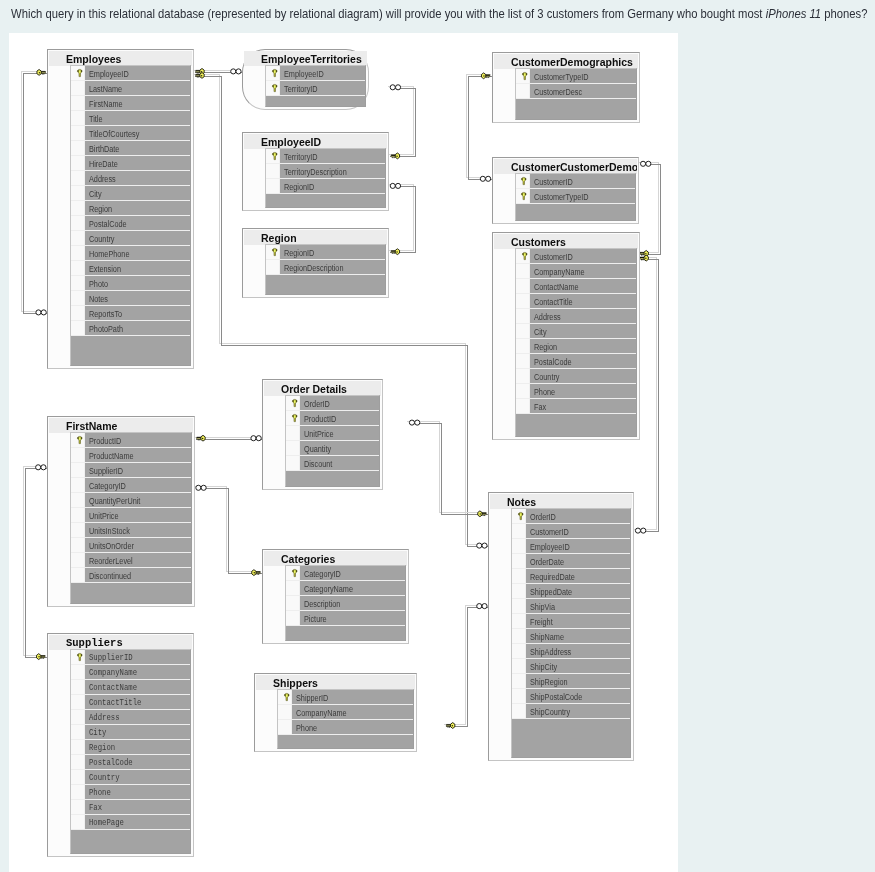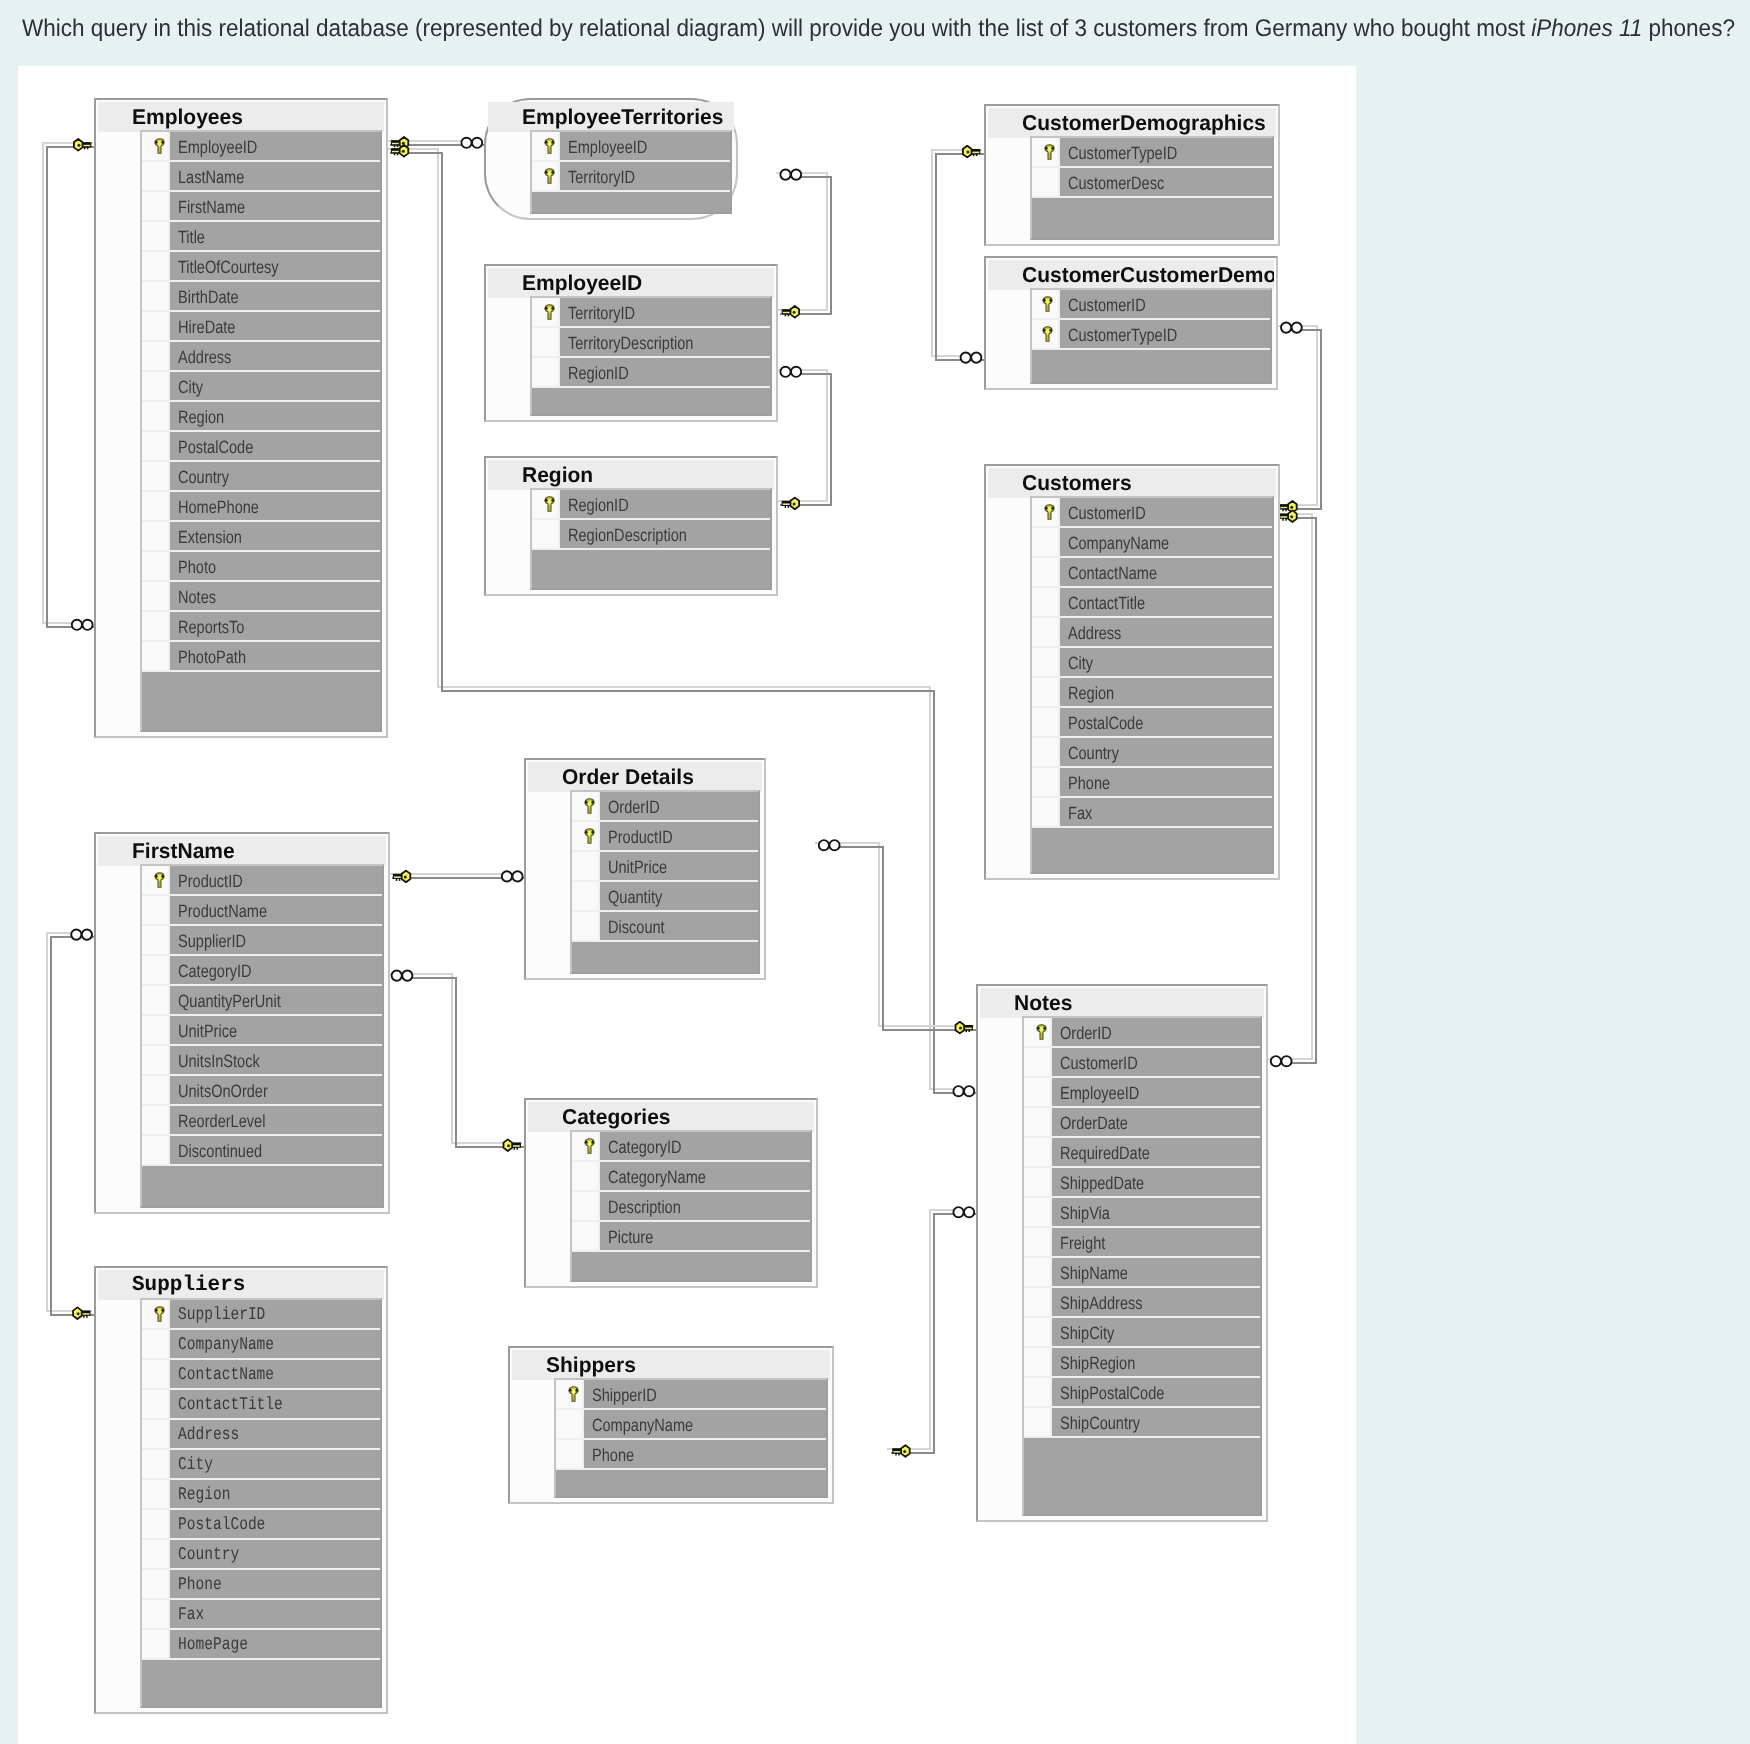--- a/index.html
+++ b/index.html
@@ -406,21 +406,21 @@
             </svg>
           </div>
           <div class="nm"><span>CustomerTypeID</span></div>
         </div>
         <div class="row">
           <div class="kc"></div>
           <div class="nm"><span>CustomerDesc</span></div>
         </div>
       </div>
     </div>
-    <div class="tbl" style="left: 482.7px; top: 95px; width: 147.8px; height: 67.2px;">
+    <div class="tbl" style="left: 482.7px; top: 124px; width: 147.8px; height: 67.2px;">
       <div class="hdr"><span>CustomerCustomerDemo</span></div>
       <div class="grid">
         <div class="row">
           <div class="kc">
             <svg class="keyi" viewBox="0 0 11 17">
               <path d="M5.5 0.8 C8.4 0.8 10.3 2.4 10.3 4.6 C10.3 6.3 9.0 7.5 7.1 8.1 L7.1 16.0 L3.9 16.0 L3.9 8.1 C2.0 7.5 0.7 6.3 0.7 4.6 C0.7 2.4 2.6 0.8 5.5 0.8 Z" fill="#b5b53c" stroke="#58581a" stroke-width="1.1" stroke-linejoin="round"></path>
               <path d="M3.4 6.2 L5.5 9.6 L7.6 6.2 L7.6 3.0 L3.4 3.0 Z" fill="#eaf763"></path>
               <ellipse cx="2.1" cy="4.4" rx="1.35" ry="1.65" fill="#282809"></ellipse>
               <ellipse cx="8.9" cy="4.4" rx="1.35" ry="1.65" fill="#282809"></ellipse>
             </svg>

